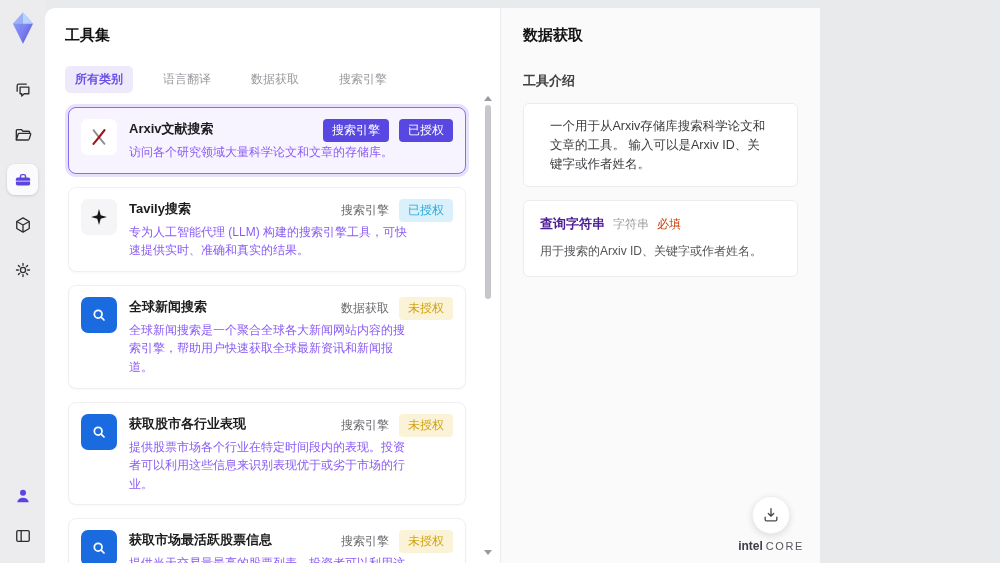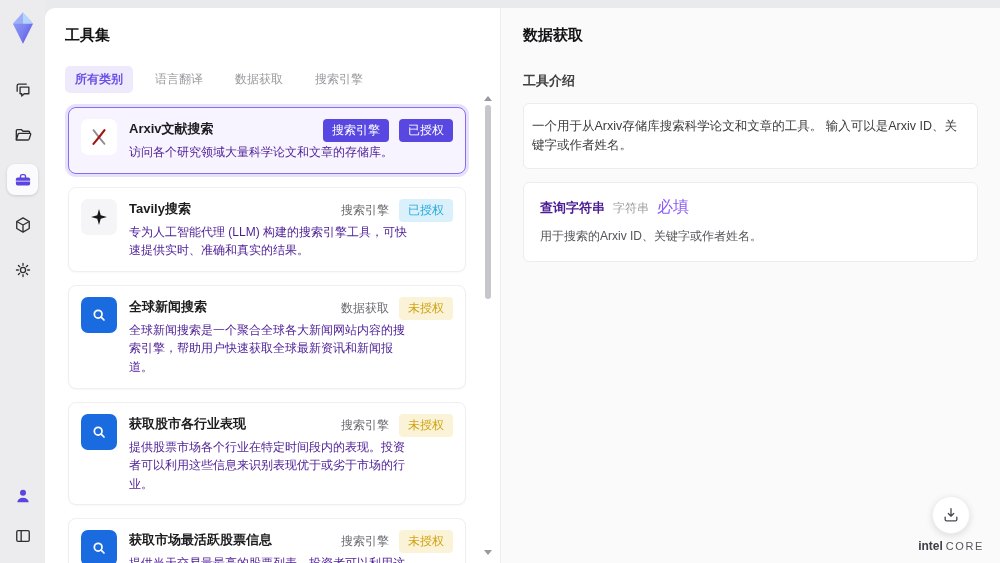--- a/index.html
+++ b/index.html
@@ -1,69 +1,69 @@
 <!DOCTYPE html>
 <html><head>
 <meta charset="utf-8">
 <style>
   * { margin:0; padding:0; box-sizing:border-box; }
   html,body { width:1000px; height:563px; overflow:hidden; }
   body { background:#e9eaec; font-family:"Liberation Sans","DejaVu Sans",sans-serif; }
-  .app { display:flex; width:1000px; height:563px; }
+  .app { display:flex; width:820px; height:563px; }
 
   
   .sidebar { width:45px; background:#ececee; display:flex; flex-direction:column; align-items:center; padding:9px 0 12px; flex-shrink:0; }
   .logo { width:34px; height:38px; display:flex; align-items:center; justify-content:center; }
   .nav-top { margin-top:27px; display:flex; flex-direction:column; gap:14px; }
   .icon-btn { width:31px; height:31px; display:flex; align-items:center; justify-content:center; border-radius:8px; cursor:pointer; }
   .icon-btn.active { background:#fbfbfd; box-shadow:0 1px 3px rgba(0,0,0,.14); }
   .nav-bottom { margin-top:auto; display:flex; flex-direction:column; gap:9px; align-items:center; }
 
   
   .content { flex:1; margin-top:8px; background:#ffffff; border-radius:10px 0 0 0; display:flex; overflow:hidden; }
 
   
   .list-panel { width:455px; flex-shrink:0; position:relative; padding:18px 22px 0 20px; }
   .panel-title { font-size:15px; font-weight:700; color:#121214; }
-  .tabs { display:flex; gap:12px; margin-top:21px;text-align:right; }
+  .tabs { display:flex; gap:20px; margin-top:21px;text-align:right; }
   .tab { font-size:12px; color:#9a9aa0; padding:5px 10px; border-radius:5px; cursor:pointer; white-space:nowrap; }
   .tab.active { background:#efeafb; color:#6a50e6; font-weight:700; }
   .cards { margin-top:11px; height:462px; overflow:hidden; padding:3px 12px 0 3px; }
   .card { position:relative; display:flex; gap:12px; background:#fff; border:1px solid #efeff3; border-radius:8px; padding:11px 12px; margin-bottom:13px; box-shadow:0 1px 2px rgba(0,0,0,.03); cursor:pointer; }
   .card.selected { background:#f8f4ff; border:1px solid #8a6cf0; box-shadow:0 0 0 3px #e8e1fb; }
   .card-icon { width:36px; height:36px; border-radius:7px; background:#f5f5f8; display:flex; align-items:center; justify-content:center; flex-shrink:0; }
   .card.selected .card-icon { background:#fff; }
   .card-icon.blue { background:#1a6be0; }
   .card-main { flex:1; min-width:0; padding-top:1px; }
   .card-title { font-size:13px; font-weight:700; color:#1c1c1e; }
-  .card-desc { font-size:12px; color:#4c1d95; line-height:1.55; margin-top:5px; max-width:278px; }
+  .card-desc { font-size:12px; color:#8b5cf6; line-height:1.55; margin-top:5px; max-width:278px; }
   .card-tags { position:absolute; top:11px; right:12px; display:flex; gap:10px; align-items:center; }
   .tag { font-size:12px; padding:3px 9px; border-radius:4px; white-space:nowrap; }
   .tag.cat-plain { color:#6b6b70; padding:3px 0; }
   .tag.purple { background:#5847e0; color:#ffffff; }
   .tag.blue { background:#daf1fb; color:#2ba9de; }
   .tag.yellow { background:#faf3d8; color:#d2a312; }
 
   
   .scrollbar { position:absolute; top:88px; bottom:8px; right:7px; width:9px; }
   .sb-arrow { position:absolute; left:0; width:0; height:0; border-left:4px solid transparent; border-right:4px solid transparent; }
   .sb-arrow.up { top:0; border-bottom:5px solid #99999e; }
   .sb-arrow.down { bottom:0; border-top:5px solid #99999e; }
   .sb-thumb { position:absolute; top:9px; left:1px; width:6px; height:194px; border-radius:3px; background:#c6c6cb; cursor:grab; }
 
   
   .detail-panel { flex:1; background:#fafafb; border-left:1px solid #ececf0; padding:18px 22px; position:relative; }
   .section-heading { font-size:13px; font-weight:700; color:#404040; margin-top:27px; }
   .box { background:#fff; border:1px solid #ececf0; border-radius:6px; margin-top:13px; }
-  .intro-box { padding:13px 8px; font-size:12.5px; color:#3c3c40; line-height:1.5; }
+  .intro-box { padding:13px 26px; font-size:12.5px; color:#3c3c40; line-height:1.5; }
   .param-box { padding:14px 16px 16px; }
   .param-head { display:flex; align-items:baseline; gap:8px; }
   .param-name { font-size:13px; font-weight:700; color:#4c1d95; }
   .param-type { font-size:12px; color:#9a9aa0;font-family:Liberation Serif, serif; }
-  .param-required { font-size:16px; color:#8b5cf6; }
+  .param-required { font-size:12px; color:#c2410c; }
   .param-desc { font-size:12px; color:#55555a; margin-top:10px; }
 
   
   .corner { position:absolute; right:16px; bottom:10px; display:flex; flex-direction:column; align-items:center; gap:5px; }
   .download-btn { width:38px; height:38px; border-radius:50%; background:#fff; border:1px solid #f0f0f2; box-shadow:0 2px 7px rgba(0,0,0,.12); display:flex; align-items:center; justify-content:center; cursor:pointer; }
   .intel-logo { font-size:12px; color:#3f3f46; display:flex; align-items:baseline; gap:3px; }
   .intel-logo .b1 { font-weight:700; }
   .intel-logo .b2 { font-weight:400; letter-spacing:1.6px; color:#56565c; text-transform:uppercase; font-size:11px; }
 
   svg { display:block; }

